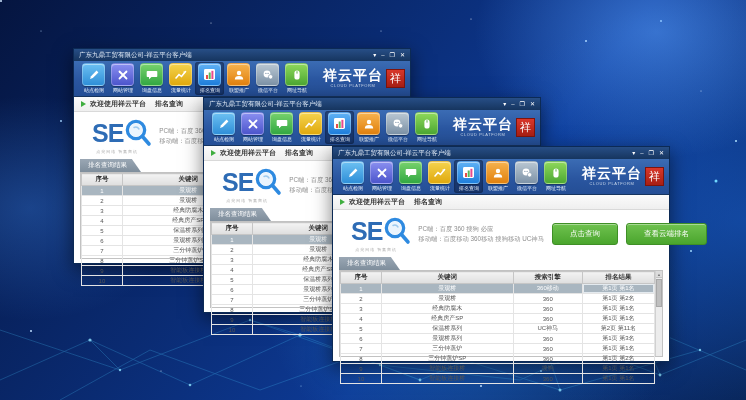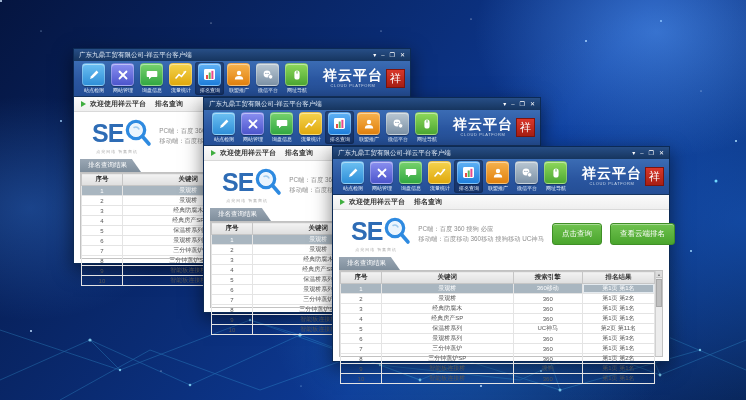--- a/index.html
+++ b/index.html
@@ -70,21 +70,21 @@
 
   .content{flex:1;background:#fff;padding:3px 6px 4px;display:flex;flex-direction:column;min-height:0;}
   .seo-row{flex:0 0 42px;display:flex;align-items:center;}
   .seo-logo{display:flex;flex-direction:column;align-items:center;width:92px;}
   .seo-main{display:flex;align-items:center;margin-left:12px;}
   .seo-se{font-size:25px;font-weight:bold;color:#2e6cb5;letter-spacing:-1px;line-height:1;}
   .seo-tagline{font-size:4.5px;color:#b4b4b4;margin-top:1px;letter-spacing:1px;white-space:nowrap;transform:scale(.9);}
   .seo-info{margin-left:6px;font-size:6.3px;color:#8e8e8e;line-height:10px;white-space:nowrap;}
   .btn-group{margin-left:auto;display:flex;}
   .green-btn{background:linear-gradient(#6fc24f,#4aa52d);border:1px solid #3f8f26;border-radius:3px;
-    color:#fff;font-size:7.5px;padding:5px 9px;margin-left:8px;cursor:pointer;white-space:nowrap;
+    color:#fff;font-size:7.5px;padding:5px 17px;margin-left:8px;cursor:pointer;white-space:nowrap;
     box-shadow:inset 0 1px 0 rgba(255,255,255,.4);}
 
   .result-tab{margin-top:2px;align-self:flex-start;background:linear-gradient(#9aa7b4,#7f8e9c);
     color:#fff;font-size:6.5px;padding:2px 14px 2px 8px;
     clip-path:polygon(0 0,85% 0,100% 100%,0 100%);}
   .table-wrap{flex:1;display:flex;min-height:0;border:1px solid #c2c2c2;}
   table.rank{flex:1;border-collapse:collapse;table-layout:fixed;}
   table.rank th{background:linear-gradient(#f3f3f3,#dedede);border:1px solid #c6c6c6;
     font-size:6.5px;color:#333;font-weight:bold;height:11px;padding:0;text-align:center;}
   table.rank td{border:1px solid #e4e4e4;font-size:6px;color:#555;height:8.6px;

